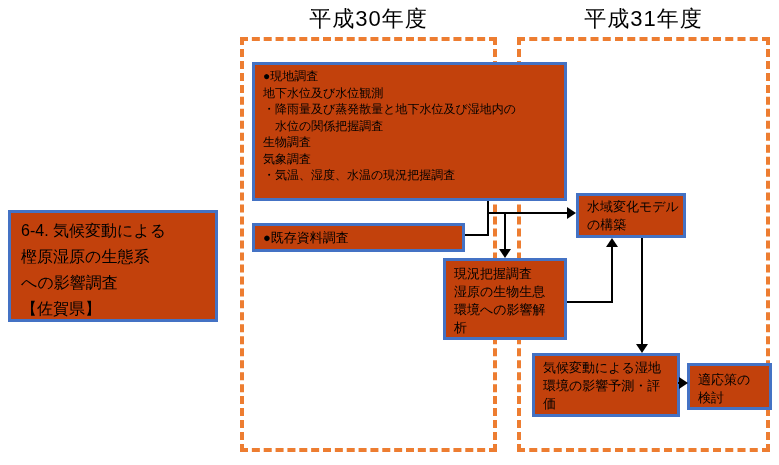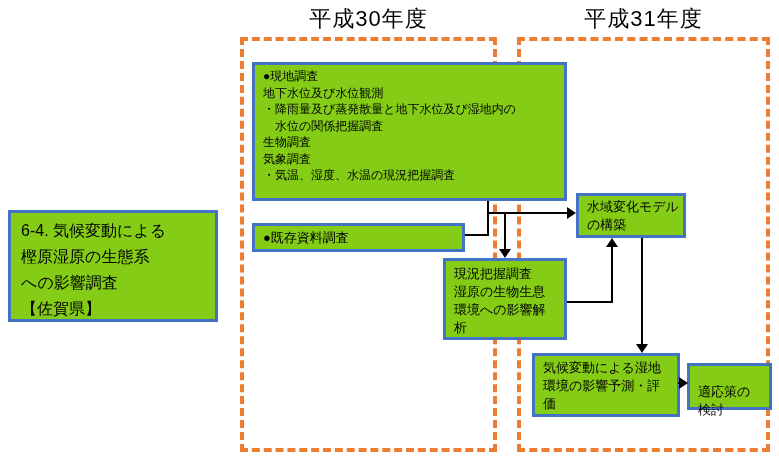--- a/index.html
+++ b/index.html
@@ -22,21 +22,21 @@
   .dashedbox{
     position:absolute;
     border:4px dashed var(--accent-orange,#ED7D31);
     background:transparent;
     box-sizing:border-box;
     z-index:1;
   }
   .bluebox{
     position:absolute;
     border:3px solid var(--accent-blue,#4472C4);
-    background:#84cc16;
+    background:#c2410c;
     box-sizing:border-box;
     z-index:2;
     white-space:pre;
   }
   .tline{white-space:pre;}
   .conn{
     position:absolute;
     background:var(--connector-black,#000);
     z-index:3;
   }
@@ -44,21 +44,21 @@
   .ah.right{border-top:6px solid transparent;border-bottom:6px solid transparent;border-left:9px solid var(--connector-black,#000);}
   .ah.down{border-left:6px solid transparent;border-right:6px solid transparent;border-top:9px solid var(--connector-black,#000);}
   .ah.up{border-left:6px solid transparent;border-right:6px solid transparent;border-bottom:9px solid var(--connector-black,#000);}
 
   #title-box{left:8px;top:168px;width:210px;height:112px;font-size:16px;line-height:26px;padding:5px 2px 0 10px;margin-top:42px;}
   #field-survey-box{left:252px;top:62px;width:315px;height:139px;font-size:12px;line-height:16.5px;padding:3px 0 0 8px;}
   #existing-docs-box{left:252px;top:223px;width:213px;height:29px;font-size:13px;line-height:23px;padding:0 0 0 8px;}
   #habitat-analysis-box{left:443px;top:258px;width:124px;height:82px;font-size:13px;line-height:18px;padding:4px 0 0 8px;}
   #water-model-box{left:576px;top:193px;width:110px;height:45px;font-size:13px;line-height:18px;padding:2px 0 0 8px;}
   #impact-prediction-box{left:532px;top:353px;width:148px;height:64px;font-size:13px;line-height:18px;padding:3px 0 0 8px;}
-  #adaptation-box{left:687px;top:363px;width:85px;height:47px;font-size:13px;line-height:18px;padding:17px 0 0 8px;}
+  #adaptation-box{left:687px;top:363px;width:85px;height:47px;font-size:13px;line-height:18px;padding:5px 0 0 8px;}
 
   #hdr-fy2018{left:240px;top:4px;width:257px;}
   #hdr-fy2019{left:517px;top:4px;width:253px;}
   #dashed-fy2018{left:240px;top:37px;width:257px;height:415px;}
   #dashed-fy2019{left:517px;top:37px;width:253px;height:415px;}
 </style>
 </head>
 <body>
 
 <div id="stage" style="--accent-blue: #4472C4; --accent-orange: #ED7D31; --connector-black: #000000;">

